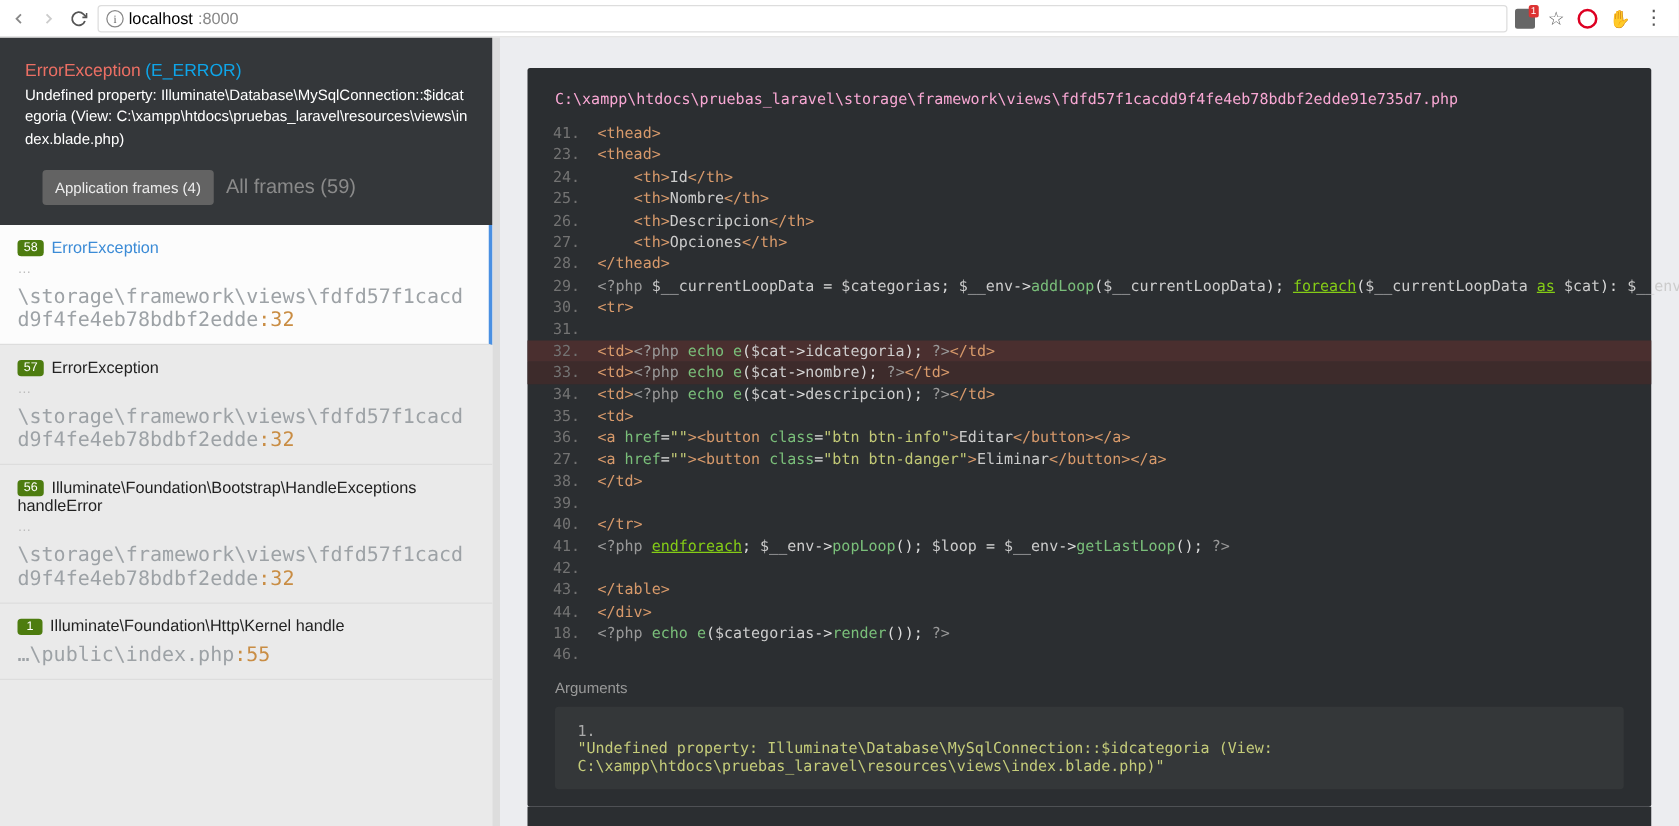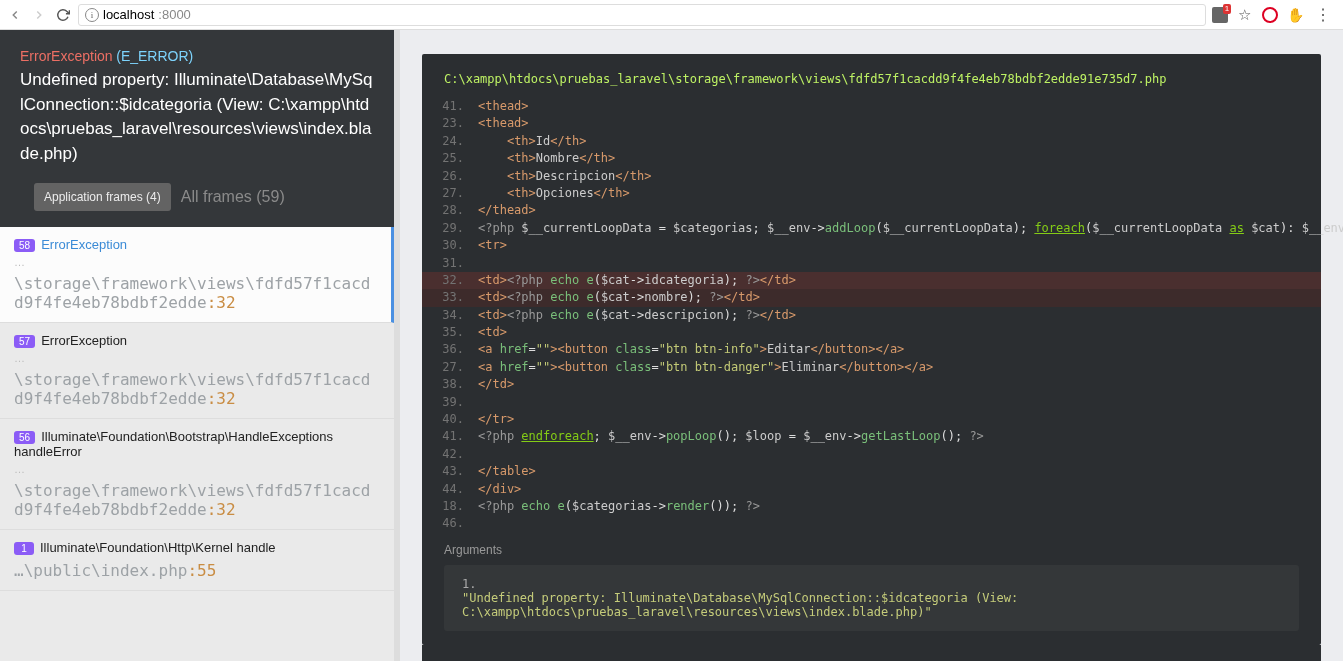--- a/index.html
+++ b/index.html
@@ -23,40 +23,40 @@
 .menu-dots { color: #555; font-size: 16px; line-height: 10px; }
 
 
 .app { display: flex; height: calc(100vh - 30px); min-height: 631px; }
 .left-col { width: 400px; background: #eaeaea; overflow: hidden; position: relative; border-right: 6px solid #ddd; }
 .right-col { flex: 1; background: #ecedf0; overflow: auto; }
 
 
 .err-header { background: #34373a; color: #fff; padding: 18px 20px 16px; }
 .exc-class { color: #ec6f64; font-size: 14px; }
-.exc-type { color: #7dd3fc; font-size: 14px; }
-.err-msg { color: #fff; font-size: 17px; line-height: 1.45; margin-top: 4px; word-break: break-all; }
+.exc-type { color: #0ea5e9; font-size: 14px; }
+.err-msg { color: #fff; font-size: 12px; line-height: 1.45; margin-top: 4px; word-break: break-all; }
 .tabs-row { display: flex; gap: 10px; margin-top: 16px; margin-left: 14px; }
 .tab-btn { background: #636363; color: #ececec; border: none; padding: 5px 10px; border-radius: 3px; font-size: 12px; cursor: pointer; }
 .tab-inactive { color: #8a8a8a; background: transparent; padding: 5px 0; font-size: 16px; cursor: pointer; }
 
 
 .frames { background: #eaeaea; }
 .frame { border-bottom: 1px solid #ddd; padding: 10px 14px; position: relative; cursor: pointer; }
 .frame.active { background: #fcfcfc; border-right: 3px solid #4a90e2; }
-.frame-num { display: inline-block; background: #8b5cf6; color: #fff; font-size: 10px; border-radius: 3px; padding: 1px 5px; margin-right: 6px; vertical-align: middle; min-width: 20px; text-align: center; }
+.frame-num { display: inline-block; background: #4d7c0f; color: #fff; font-size: 10px; border-radius: 3px; padding: 1px 5px; margin-right: 6px; vertical-align: middle; min-width: 20px; text-align: center; }
 .frame-title { display: inline; font-size: 13px; color: #222; }
 .frame-title.link { color: #3b8bd6; }
 .frame-path { font-family: Consolas, monospace; font-size: 16px; color: #9da2a6; margin-top: 6px; word-break: break-all; }
 .frame-line { color: #c98d44; }
 .frame-dots { color: #bcbcbc; font-size: 11px; margin-top: 4px; }
 
 
 .code-panel { background: #2b2e31; margin: 22px 22px 0; border-radius: 2px; padding-bottom: 14px; }
-.file-path { font-family: Consolas, monospace; font-size: 12px; color: #bef264; padding: 18px 22px 12px; word-break: break-all; margin-top: 24px; }
+.file-path { font-family: Consolas, monospace; font-size: 12px; color: #f9a8d4; padding: 18px 22px 12px; word-break: break-all; margin-top: 24px; }
 .code-block { font-family: Consolas, monospace; font-size: 12px; line-height: 1.45; }
 .code-row { display: flex; }
 .code-row.hl { background: #4a2f2f; }
 .code-row.hl2 { background: #3d2b2b; }
 .ln { width: 56px; text-align: right; color: #737373; padding-right: 14px; flex-shrink: 0; padding-left: 14px; }
 .code { white-space: pre; color: #ccc; flex: 1; }
 .tag { color: #d89a6b; }
 .kw { color: #7abf7a; }
 .key2 { color: #84cc16; text-decoration: underline; }
 .str { color: #c2c976; }

